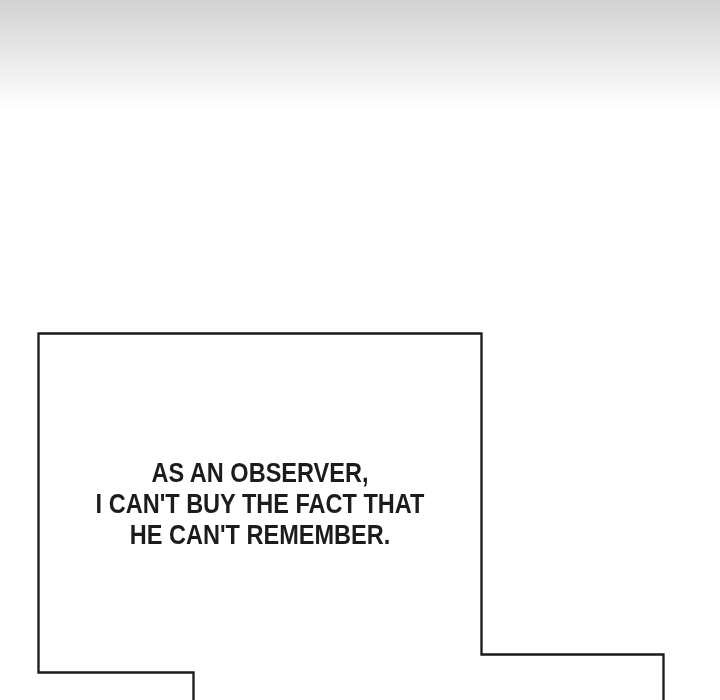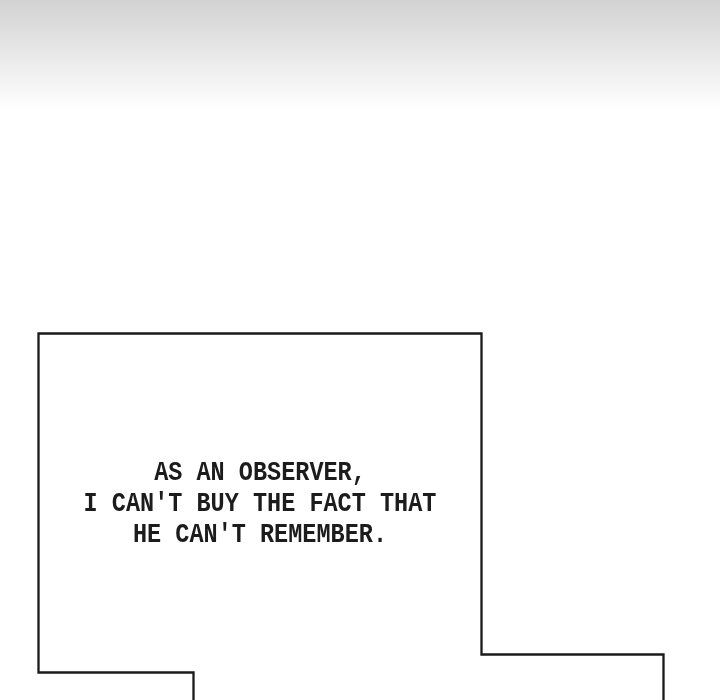--- a/index.html
+++ b/index.html
@@ -6,21 +6,21 @@
     margin: 0;
     padding: 0;
     background: #ffffff;
   }
   .stage {
     position: relative;
     width: 720px;
     height: 700px;
     overflow: hidden;
     background: var(--page-bg, #ffffff);
-    font-family: Liberation Mono, monospace;
+    font-family: Liberation Sans, sans-serif;
   }
   .top-gradient {
     position: absolute;
     left: 0;
     top: 0;
     width: 720px;
     height: 110px;
     background: linear-gradient(to bottom, var(--grad-top, #d2d2d2) 0%, rgba(255,255,255,0) 100%);
   }
   .outline-svg {

